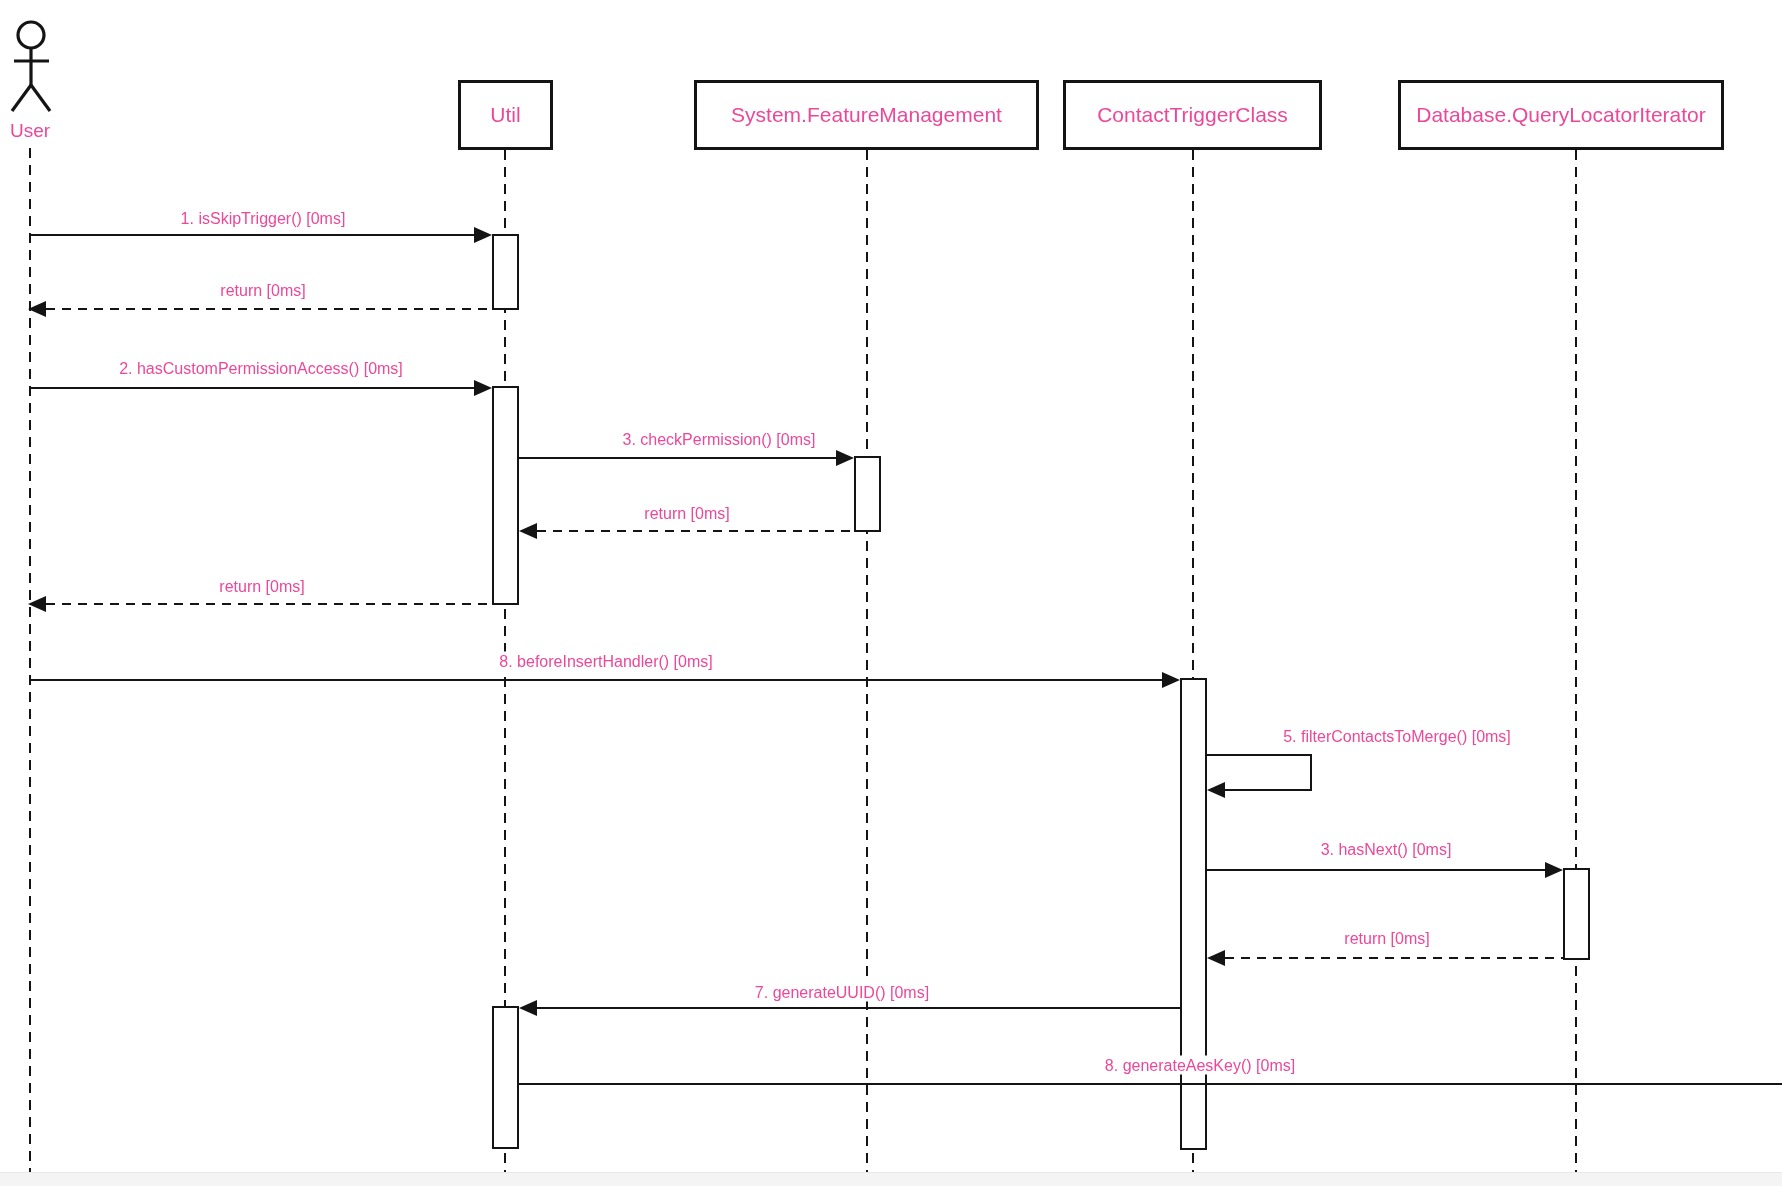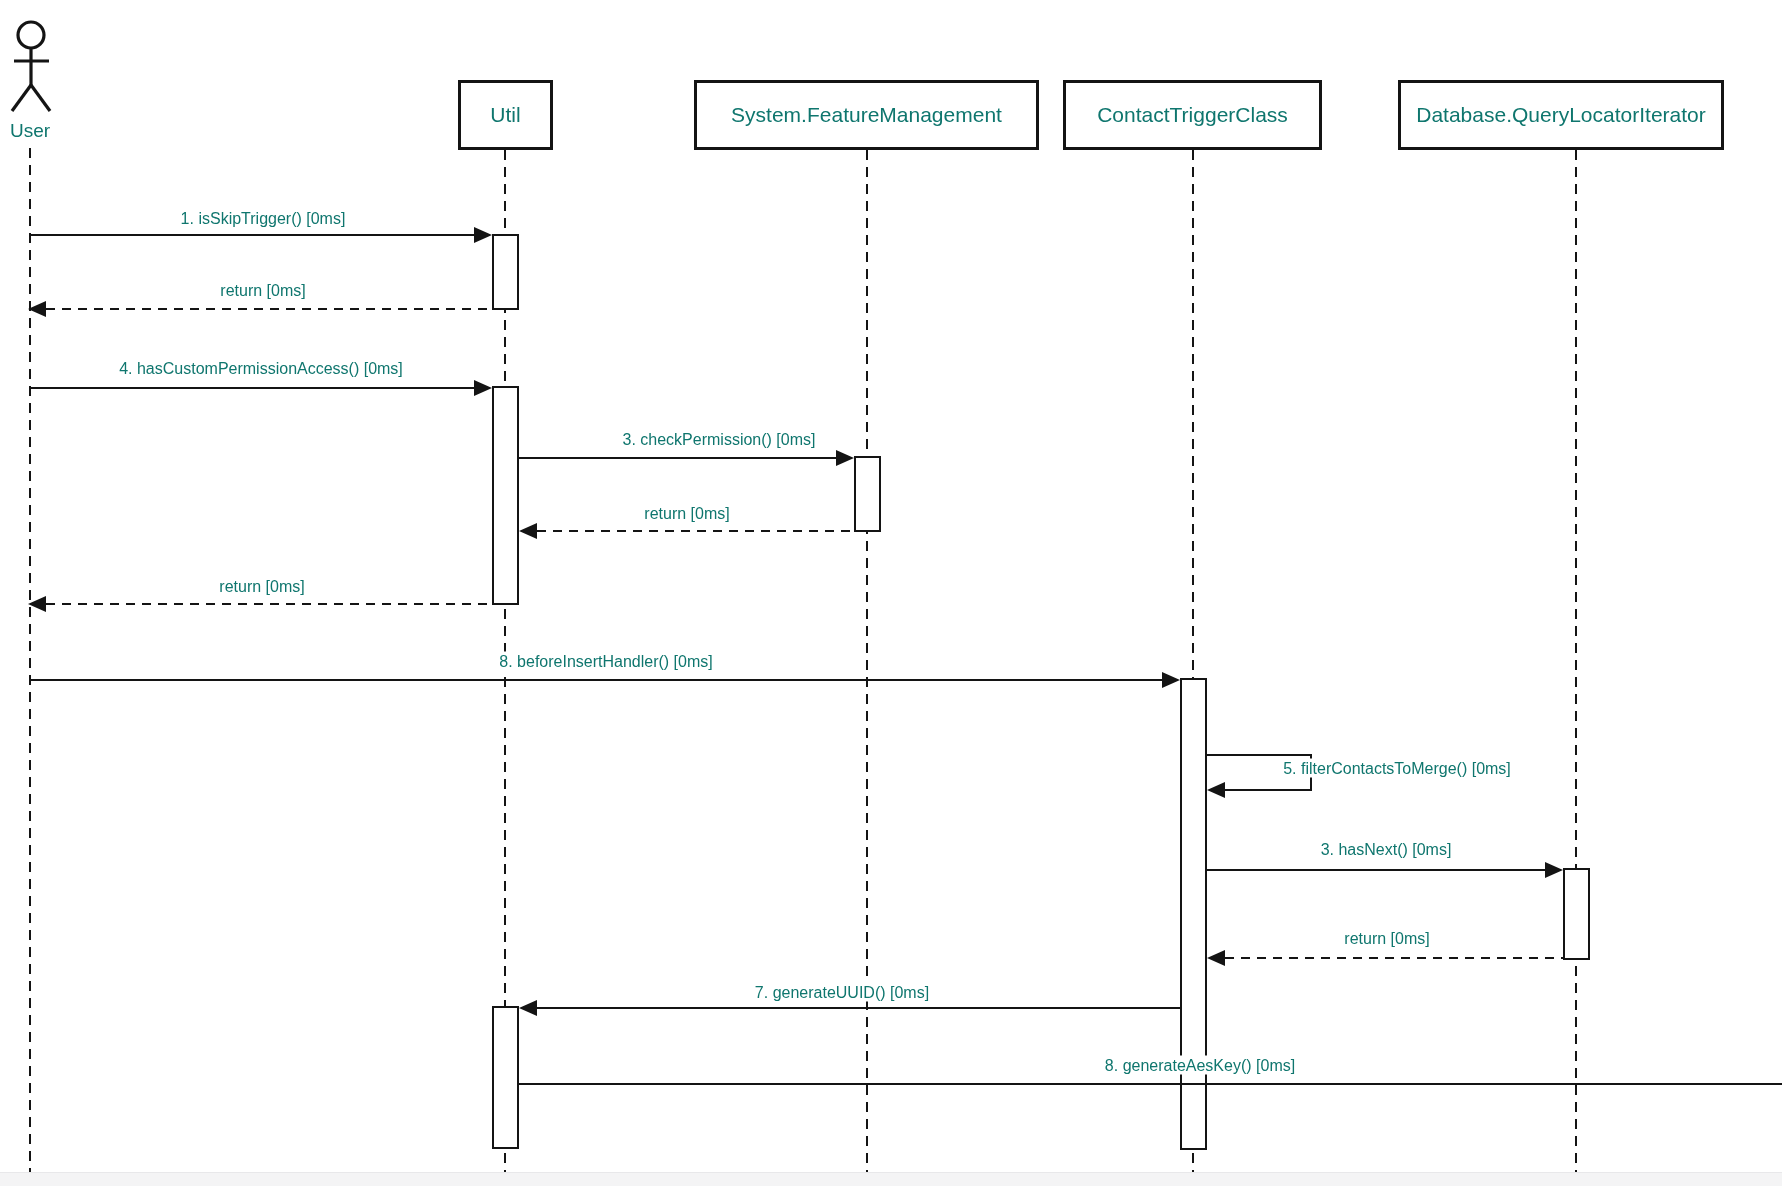--- a/index.html
+++ b/index.html
@@ -1,18 +1,18 @@
 <!DOCTYPE html>
 <html><head>
 <meta charset="utf-8">
 <style>
   html,body{margin:0;padding:0;background:#fff;}
   #canvas{
     position:relative;width:1782px;height:1186px;background:#ffffff;overflow:hidden;
-    font-family:"Liberation Sans", sans-serif;color:#0f766e;
+    font-family:"Liberation Sans", sans-serif;color:#ec4899;
   }
   .lifeline{
     position:absolute;width:2px;z-index:1;
     background:repeating-linear-gradient(to bottom,#141414 0 10px,transparent 10px 17px);
   }
   .pbox{
     position:absolute;top:80px;height:70px;background:#fff;border:3px solid #141414;
     box-sizing:border-box;display:flex;align-items:center;justify-content:center;
     font-size:21px;z-index:3;white-space:nowrap;
   }
@@ -91,21 +91,21 @@
   <div class="line-solid" style="left:30px;top:234px;width:446px"></div>
   <div class="arr-r" style="left:474px;top:227px"></div>
   <div class="mlabel" style="left:263px;top:218px">1. isSkipTrigger() [0ms]</div>
 
   <div class="line-dashed" style="left:46px;top:308px;width:446px"></div>
   <div class="arr-l" style="left:28px;top:301px"></div>
   <div class="mlabel" style="left:263px;top:290px">return [0ms]</div>
 
   <div class="line-solid" style="left:30px;top:387px;width:444px"></div>
   <div class="arr-r" style="left:474px;top:380px"></div>
-  <div class="mlabel" style="left:261px;top:368px">4. hasCustomPermissionAccess() [0ms]</div>
+  <div class="mlabel" style="left:261px;top:368px">2. hasCustomPermissionAccess() [0ms]</div>
 
   <div class="line-solid" style="left:519px;top:457px;width:317px"></div>
   <div class="arr-r" style="left:836px;top:450px"></div>
   <div class="mlabel" style="left:719px;top:439px">3. checkPermission() [0ms]</div>
 
   <div class="line-dashed" style="left:537px;top:530px;width:317px"></div>
   <div class="arr-l" style="left:519px;top:523px"></div>
   <div class="mlabel" style="left:687px;top:513px">return [0ms]</div>
 
   <div class="line-dashed" style="left:46px;top:603px;width:446px"></div>
@@ -113,21 +113,21 @@
   <div class="mlabel" style="left:262px;top:586px">return [0ms]</div>
 
   <div class="line-solid" style="left:30px;top:679px;width:1132px"></div>
   <div class="arr-r" style="left:1162px;top:672px"></div>
   <div class="mlabel" style="left:606px;top:661px">8. beforeInsertHandler() [0ms]</div>
 
   <div class="line-solid" style="left:1207px;top:754px;width:105px"></div>
   <div class="vline-solid" style="left:1310px;top:754px;height:37px"></div>
   <div class="line-solid" style="left:1225px;top:789px;width:87px"></div>
   <div class="arr-l" style="left:1207px;top:782px"></div>
-  <div class="mlabel" style="left:1397px;top:768px">5. filterContactsToMerge() [0ms]</div>
+  <div class="mlabel" style="left:1397px;top:736px">5. filterContactsToMerge() [0ms]</div>
 
   <div class="line-solid" style="left:1207px;top:869px;width:338px"></div>
   <div class="arr-r" style="left:1545px;top:862px"></div>
   <div class="mlabel" style="left:1386px;top:849px">3. hasNext() [0ms]</div>
 
   <div class="line-dashed" style="left:1225px;top:957px;width:338px"></div>
   <div class="arr-l" style="left:1207px;top:950px"></div>
   <div class="mlabel" style="left:1387px;top:938px">return [0ms]</div>
 
   <div class="line-solid" style="left:537px;top:1007px;width:643px"></div>

